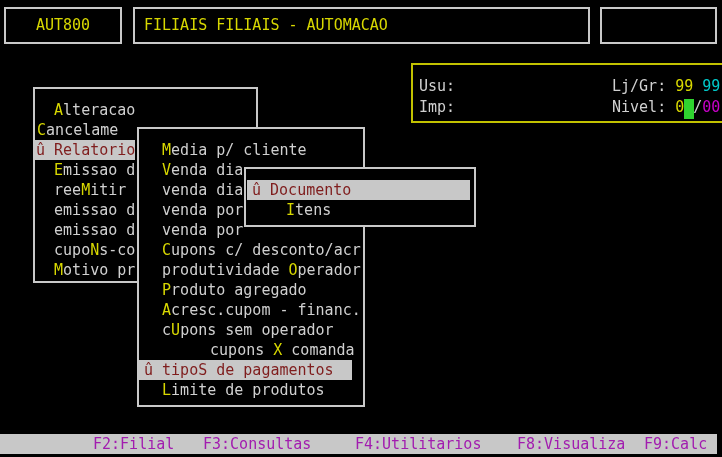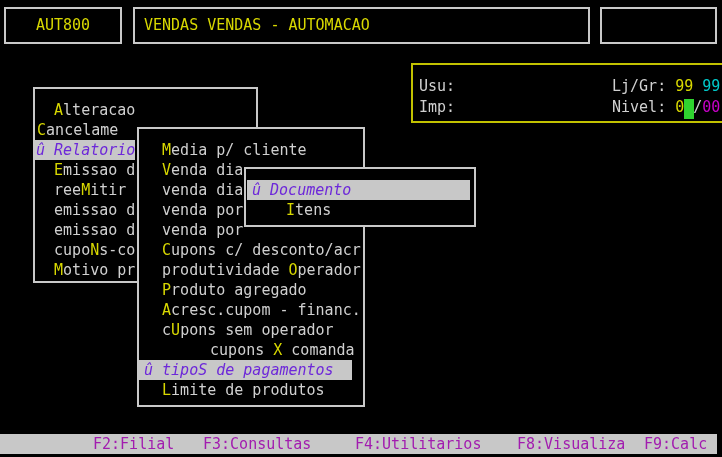--- a/index.html
+++ b/index.html
@@ -8,40 +8,40 @@
     font-family:"DejaVu Sans Mono","Liberation Mono",monospace;
     font-size:15px;line-height:20px;color:#d0d0d0;
   }
   .box{position:absolute;background:#000;border:2px solid #c9c9c9;box-sizing:border-box;}
   .panel{border-color:#c2c200;}
   .ytext{color:#d8d800;}
   .cyan{color:#00c9c9;}
   .magenta{color:#c900c9;}
   .hot{color:#d8d800;}
   .menurow{position:absolute;height:20px;white-space:pre;overflow:hidden;cursor:default;}
-  .menurow.selected{background:#c8c8c8;color:#6d28d9;font-style:italic;}
+  .menurow.selected{background:#c8c8c8;color:#7f1d1d;}
   .hdrtext{white-space:pre;}
   #title-box1 .hdrtext{display:block;text-align:center;margin-top:6px;}
   #title-box2 .hdrtext{display:block;margin:6px 0 0 9px;}
   #fnbar{position:absolute;left:0;top:434px;width:717px;height:20px;background:#c8c8c8;}
   #fnbar span{position:absolute;top:0;color:#a21caf;white-space:pre;}
   .prow{position:absolute;left:6px;height:20px;white-space:pre;}
   .prow .right{position:absolute;}
   #cursor{position:absolute;}
 </style>
 </head>
 <body>
 
 <div id="screen">
 
   <div class="box" id="title-box1" style="left:4px;top:7px;width:118px;height:37px;">
     <span class="hdrtext ytext">AUT800</span>
   </div>
   <div class="box" id="title-box2" style="left:133px;top:7px;width:457px;height:37px;">
-    <span class="hdrtext ytext">VENDAS VENDAS - AUTOMACAO</span>
+    <span class="hdrtext ytext">FILIAIS FILIAIS - AUTOMACAO</span>
   </div>
   <div class="box" id="title-box3" style="left:600px;top:7px;width:117px;height:37px;"></div>
 
   <div class="box panel" id="status-panel" style="left:383px;top:63px;width:314px;height:60px;margin-left:28px;">
       <div class="prow" style="top: 11px;"><span>Usu:</span><span class="right" style="left: 193px; top: 0px;"><span>Lj/Gr: </span><span class="ytext">99</span><span> </span><span class="cyan">99</span></span></div>
       <div class="prow" style="top: 32px;"><span>Imp:</span><span class="right" style="left: 193px; top: 0px;"><span>Nivel: </span><span class="ytext">09</span><span>/</span><span class="magenta">00</span></span></div>
     </div>
   <div id="cursor" style="left:684px;top:99px;width:10px;height:20px;background:#2fd32f;"></div>
 
   <div class="box" id="menu-main-box" style="left:33px;top:87px;width:225px;height:196px;z-index:10;"></div>

